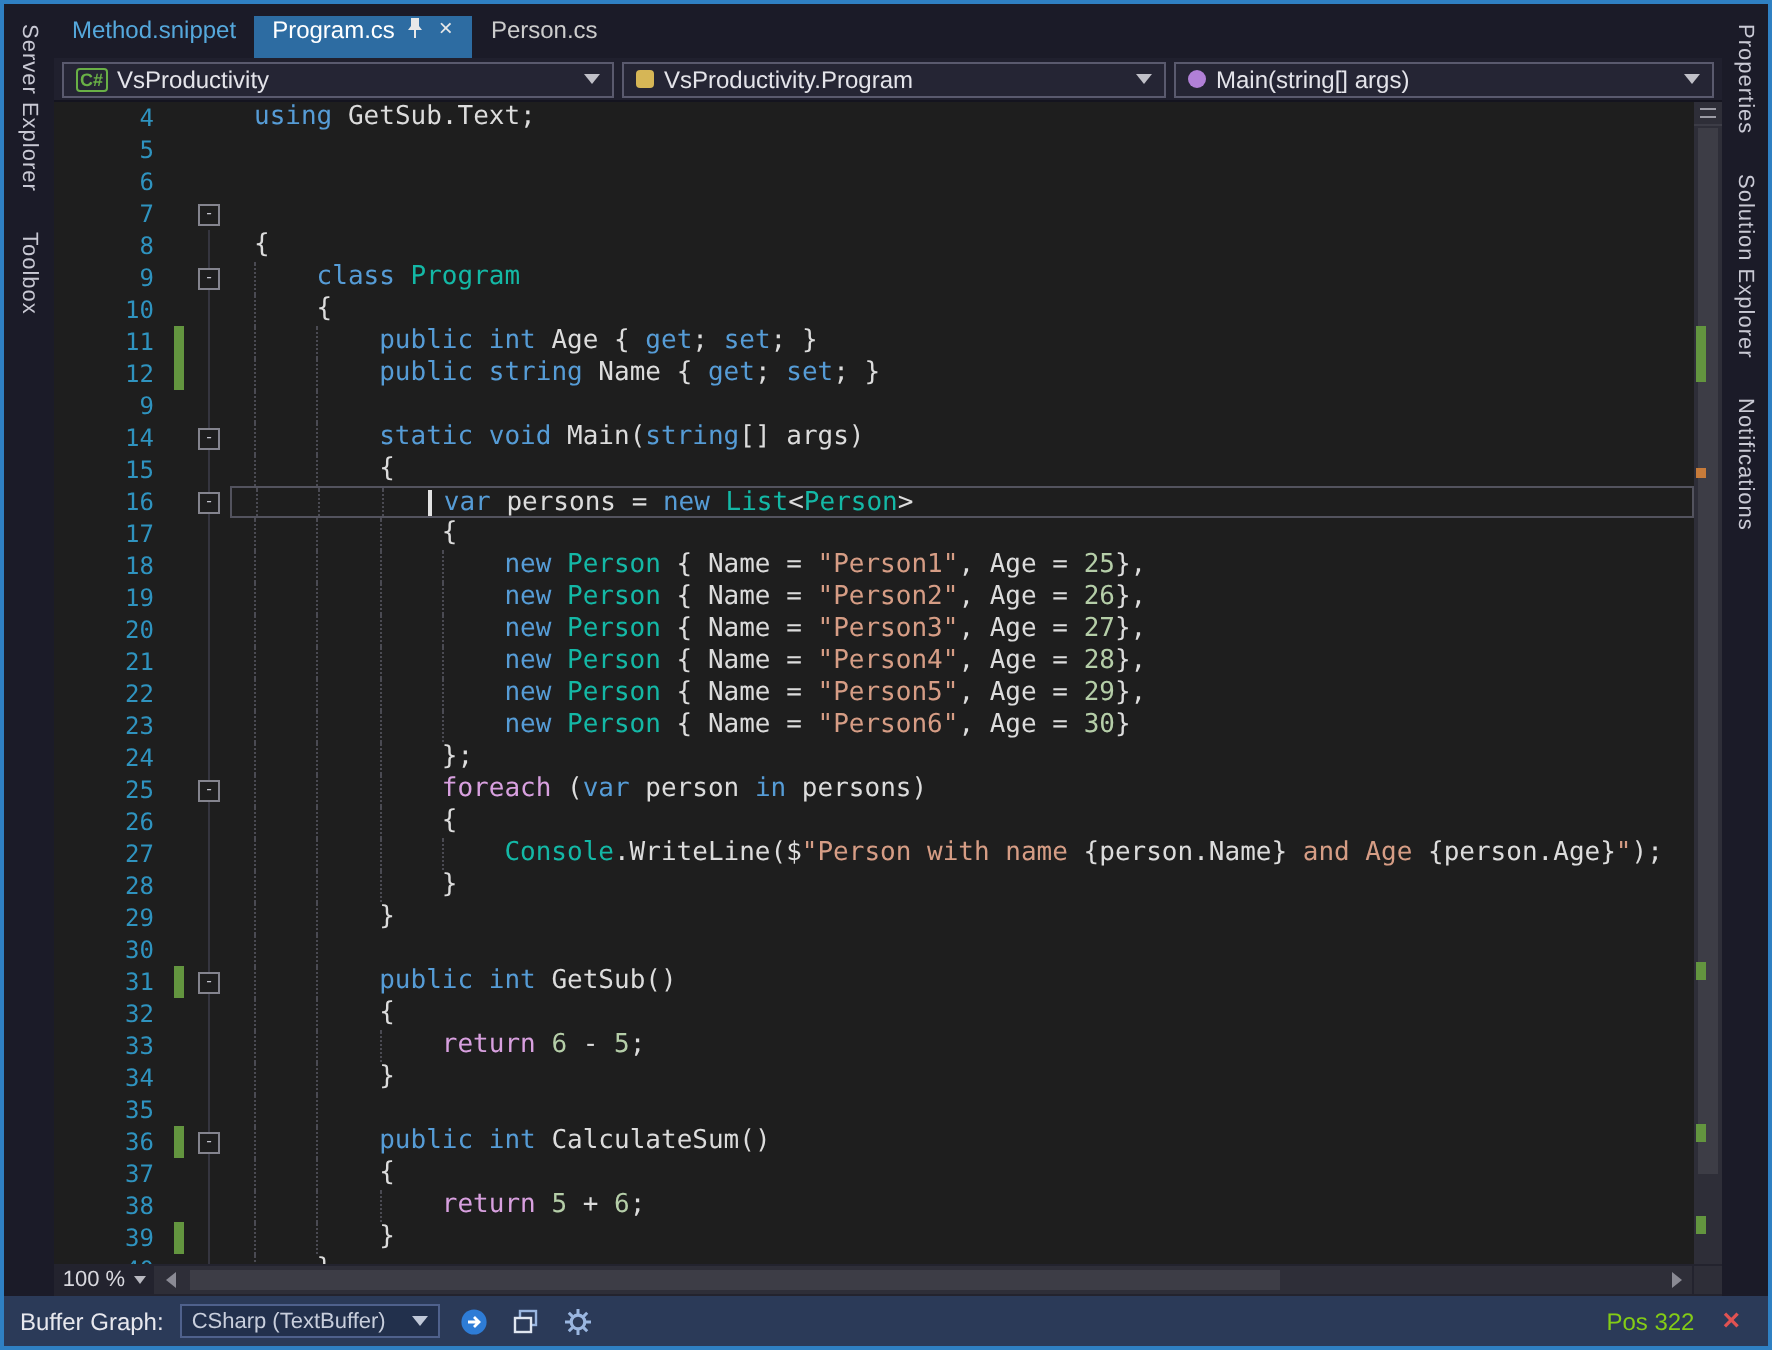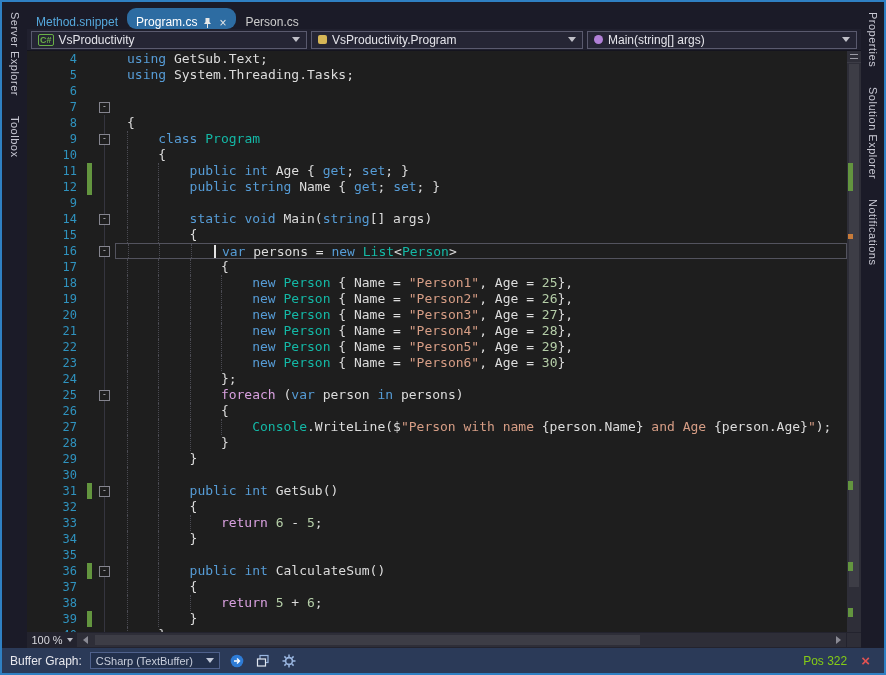--- a/index.html
+++ b/index.html
@@ -9,23 +9,23 @@
     font-family:"Liberation Sans","DejaVu Sans",sans-serif;
     -webkit-font-smoothing:antialiased;
   }
   
   .rail{position:absolute;top:6px;bottom:27px;display:flex;flex-direction:column;gap:16px;align-items:center;}
   .rail-left{left:0;width:25px;}
   .rail-right{right:0;width:23px;}
   .vlabel{writing-mode:vertical-rl;font-size:11px;color:#c9c9d4;letter-spacing:.5px;white-space:nowrap;cursor:default;padding-top:4px;}
   
   .tabstrip{position:absolute;left:25px;right:23px;top:6px;height:21px;display:flex;align-items:flex-end;background:#1b1b28;}
-  .tab{height:21px;display:flex;align-items:flex-end;padding:0 9px;font-size:12px;gap:6px;cursor:default;margin-top:32px;}
+  .tab{height:21px;display:flex;align-items:flex-start;padding:0 9px;font-size:12px;gap:6px;cursor:default;margin-top:32px;}
   .tab-preview{color:#55a8dc;}
-  .tab-active{background:#2d6ca2;color:#ffffff;border-radius:9px;}
+  .tab-active{background:#2d6ca2;color:#ffffff;}
   .tab-plain{color:#cccccc;}
   .tab .close{font-size:12px;line-height:12px;color:#e8e8e8;padding:0 1px;}
   .tab .pin{display:inline-flex;}
   
   .navbar{position:absolute;left:25px;right:23px;top:27px;height:22px;background:#20202e;display:flex;align-items:center;padding:0 2px;box-sizing:border-box;border-bottom:1px solid #14141f;}
   .nav-combo{height:18px;display:flex;align-items:center;gap:5px;background:#252534;border:1px solid #5a5a6e;margin:0 2px;padding:0 6px;font-size:12px;color:#e4e4ea;box-sizing:border-box;}
   .nav-combo .dd-arrow{margin-left:auto;width:0;height:0;border-left:4px solid transparent;border-right:4px solid transparent;border-top:5px solid #c0c0c8;}
   .combo1{width:276px;} .combo2{width:272px;} .combo3{flex:1;}
   .csbadge{font-size:9px;font-weight:bold;color:#69b046;border:1px solid #69b046;padding:0 1px;line-height:10px;border-radius:2px;}
   .classicon{width:9px;height:9px;background:#d6b656;border-radius:2px;display:inline-block;}
@@ -119,21 +119,21 @@
     <div class="nav-combo combo3">
       <span class="methodicon"></span>
       <span>Main(string[] args)</span>
       <span class="dd-arrow"></span>
     </div>
   </div>
 
   <div class="editor">
     <div class="codearea" id="code-lines">
         <div class="crow"><div class="ln">4</div><div class="chg"></div><div class="fold"></div><div class="ct"><span class="codespan" style="margin-left:12.0px"><span class="tk-k">using</span><span class="tk-p"> GetSub.Text;</span></span></div></div>
-        <div class="crow"><div class="ln">5</div><div class="chg"></div><div class="fold"></div><div class="ct"><span class="codespan" style="margin-left:12.0px"><span class="tk-k">using</span><span class="tk-p"> System.Threading.Tasks;</span></span></div></div>
+        <div class="crow"><div class="ln">5</div><div class="chg"></div><div class="fold"></div></div>
         <div class="crow"><div class="ln">6</div><div class="chg"></div><div class="fold"></div><div class="ct"><span class="codespan" style="margin-left:12.0px"></span></div></div>
         <div class="crow"><div class="ln">7</div><div class="chg"></div><div class="fold"><span class="fbox">-</span></div></div>
         <div class="crow"><div class="ln">8</div><div class="chg"></div><div class="fold"><i class="fvline"></i></div><div class="ct"><span class="codespan" style="margin-left:12.0px"><span class="tk-p">{</span></span></div></div>
         <div class="crow"><div class="ln">9</div><div class="chg"></div><div class="fold"><i class="fvline"></i><span class="fbox">-</span></div><div class="ct"><i class="guide" style="left:12.0px"></i><span class="codespan" style="margin-left:43.3px"><span class="tk-k">class</span><span class="tk-p"> </span><span class="tk-t">Program</span></span></div></div>
         <div class="crow"><div class="ln">10</div><div class="chg"></div><div class="fold"><i class="fvline"></i></div><div class="ct"><i class="guide" style="left:12.0px"></i><span class="codespan" style="margin-left:43.3px"><span class="tk-p">{</span></span></div></div>
         <div class="crow"><div class="ln">11</div><div class="chg"><span class="chgbar"></span></div><div class="fold"><i class="fvline"></i></div><div class="ct"><i class="guide" style="left:12.0px"></i><i class="guide" style="left:43.3px"></i><span class="codespan" style="margin-left:74.6px"><span class="tk-k">public</span><span class="tk-p"> </span><span class="tk-k">int</span><span class="tk-p"> Age { </span><span class="tk-k">get</span><span class="tk-p">; </span><span class="tk-k">set</span><span class="tk-p">; }</span></span></div></div>
         <div class="crow"><div class="ln">12</div><div class="chg"><span class="chgbar"></span></div><div class="fold"><i class="fvline"></i></div><div class="ct"><i class="guide" style="left:12.0px"></i><i class="guide" style="left:43.3px"></i><span class="codespan" style="margin-left:74.6px"><span class="tk-k">public</span><span class="tk-p"> </span><span class="tk-k">string</span><span class="tk-p"> Name { </span><span class="tk-k">get</span><span class="tk-p">; </span><span class="tk-k">set</span><span class="tk-p">; }</span></span></div></div>
         <div class="crow"><div class="ln">9</div><div class="chg"></div><div class="fold"><i class="fvline"></i></div><div class="ct"><i class="guide" style="left:12.0px"></i><i class="guide" style="left:43.3px"></i><span class="codespan" style="margin-left:74.6px"></span></div></div>
         <div class="crow"><div class="ln">14</div><div class="chg"></div><div class="fold"><i class="fvline"></i><span class="fbox">-</span></div><div class="ct"><i class="guide" style="left:12.0px"></i><i class="guide" style="left:43.3px"></i><span class="codespan" style="margin-left:74.6px"><span class="tk-k">static</span><span class="tk-p"> </span><span class="tk-k">void</span><span class="tk-p"> Main(</span><span class="tk-k">string</span><span class="tk-p">[] args)</span></span></div></div>
         <div class="crow"><div class="ln">15</div><div class="chg"></div><div class="fold"><i class="fvline"></i></div><div class="ct"><i class="guide" style="left:12.0px"></i><i class="guide" style="left:43.3px"></i><span class="codespan" style="margin-left:74.6px"><span class="tk-p">{</span></span></div></div>

